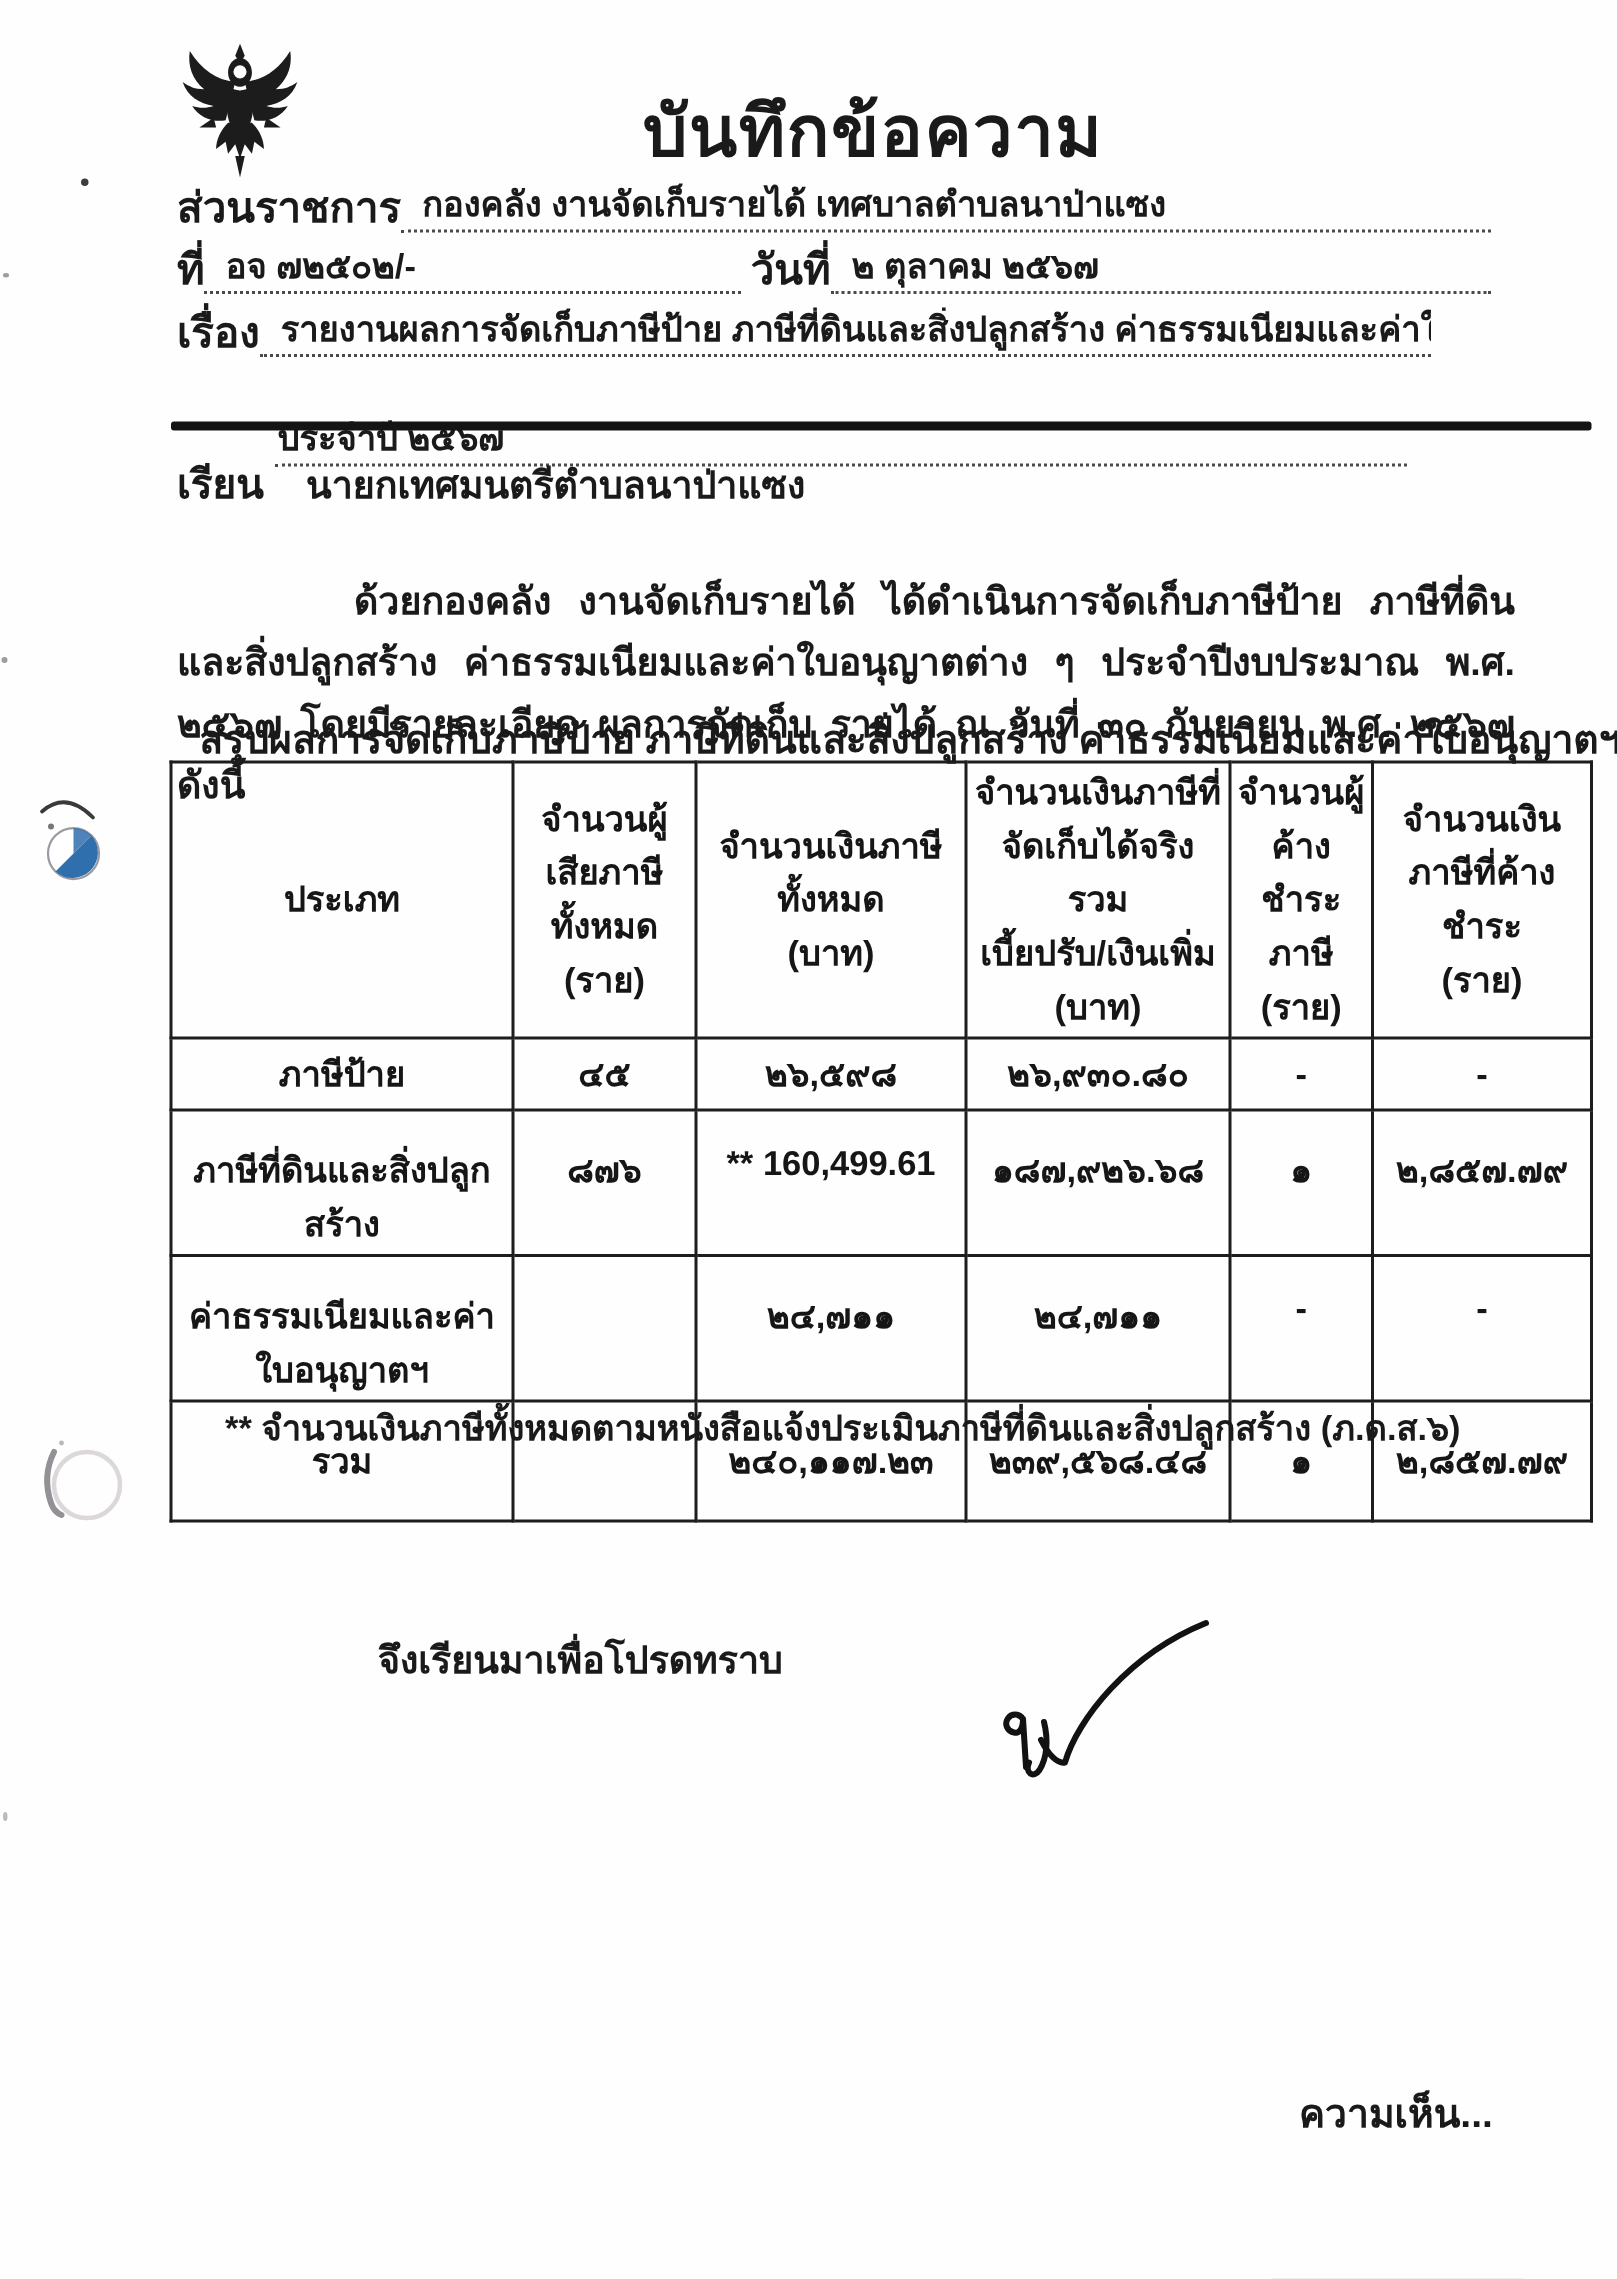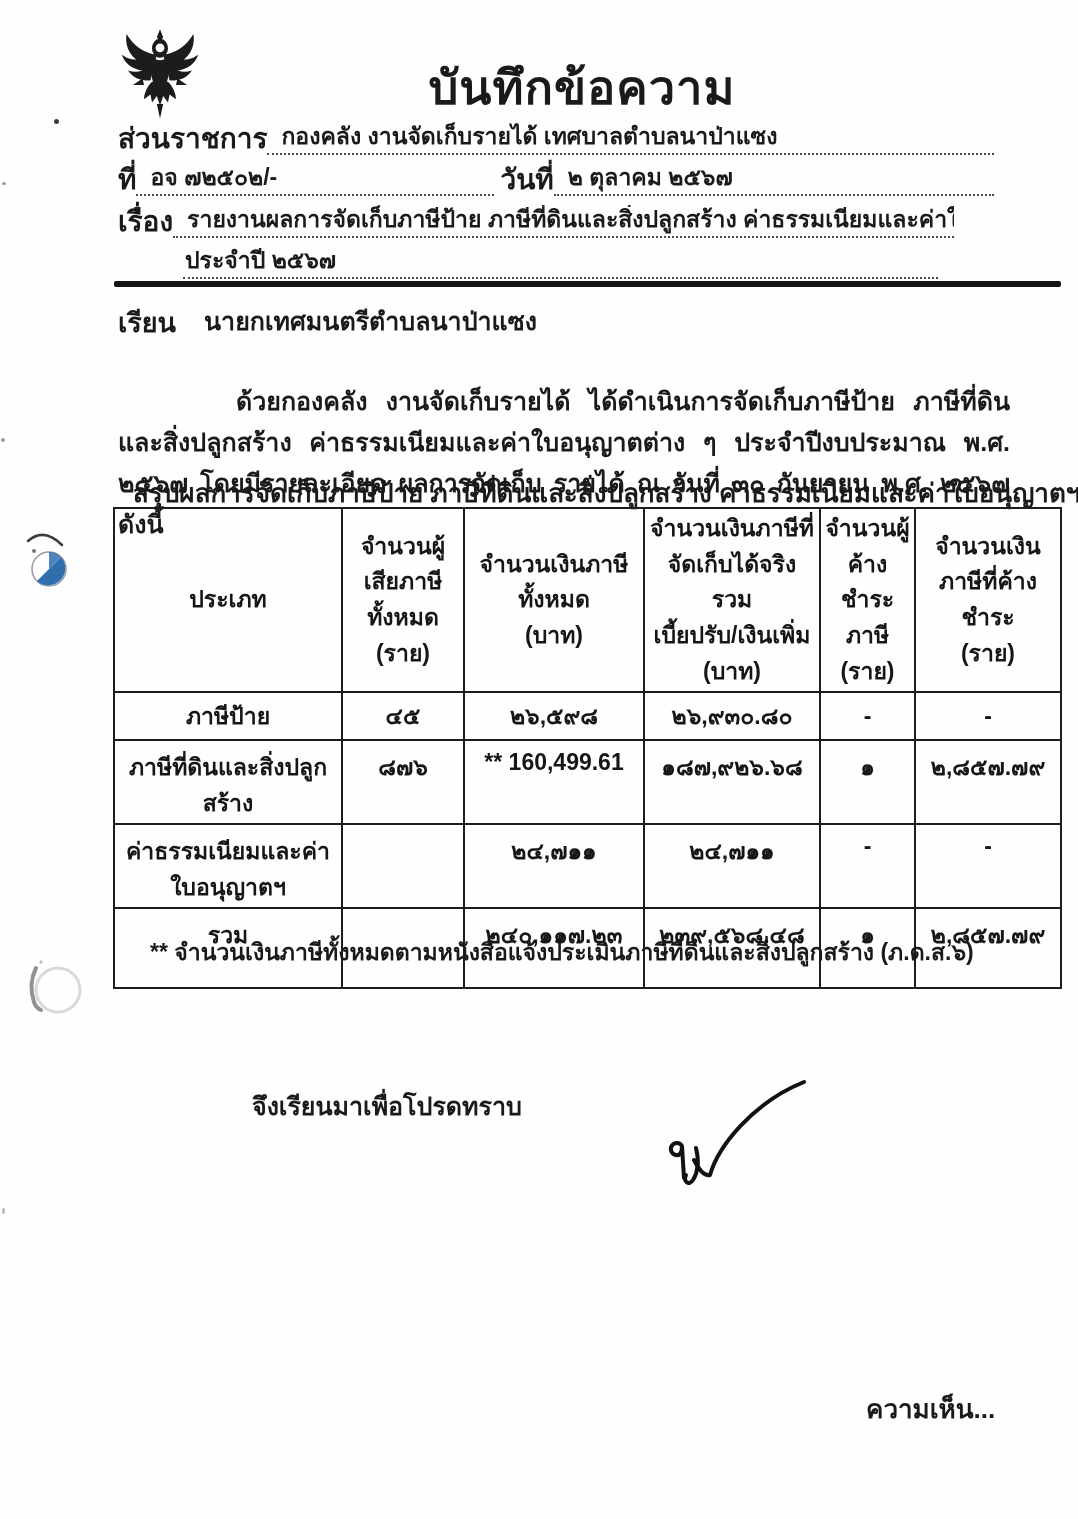--- a/index.html
+++ b/index.html
@@ -31,21 +31,21 @@
     line-height:1.25;
   }
   .line-agency { top:122px; left:118px; right:84px; }
   .line-no     { top:163px; left:118px; right:84px; }
   .line-no .no-value { flex:0 0 340px; }
   .line-no .date-label { margin-left:6px; }
   .line-subject  { top:205px; left:118px; right:124px; }
   .line-subject2 { top:246px; left:183px; right:140px; }
   .thick-rule { top:281px; left:114px; width:947px; height:6px; background:#141414; border-radius:2px; }
 
-  .line-to { top:301px; left:118px; display:flex; gap:28px; align-items:flex-start; }
+  .line-to { top:301px; left:118px; display:flex; gap:28px; align-items:center; }
   .to-label { font-weight:bold; font-size:27px; }
   .to-value { font-size:25px; font-weight:600; }
 
   .body-par {
     top:344px; left:118px; width:892px;
     font-size:25px; font-weight:700; line-height:41px;
     text-indent:118px; text-align:justify;margin-top:37px;
   }
 
   
@@ -54,21 +54,21 @@
     position:absolute; top:507px; left:113px;
     border-collapse:collapse; table-layout:fixed;
     font-size:23px; font-weight:600; color:#161616;
   }
   table.tax td, table.tax th { border:2.5px solid #1d1d1d; padding:2px 4px; }
   table.tax th {
     font-size:23px; font-weight:bold; text-align:center; vertical-align:middle;
     white-space:pre-line; line-height:1.55;
   }
   table.tax td { text-align:center; vertical-align:middle; }
-  tr.row-top td { vertical-align:top; padding-top:8px; }
+  tr.row-top td { vertical-align:top; padding-top:21px; }
   td.cat { text-align:left; padding-left:10px; padding-right:6px; }
   td.cat-center { text-align:center; font-weight:bold; }
   .footnote { top:934px; left:150px; font-size:23px; font-weight:bold; white-space:nowrap; }
 
   
   .closing { top:1086px; left:252px; font-size:25px; font-weight:600; }
   .sig-block { top:1184px; left:520px; width:370px; text-align:center; }
   .sig-name { font-size:26px; font-weight:bold; line-height:38px; }
   .sig-pos  { font-size:26px; font-weight:bold; line-height:38px; }
   .comment { top:1388px; left:866px; font-size:26px; font-weight:bold; }
@@ -106,21 +106,21 @@
     <span class="dotted no-value">อจ ๗๒๕๐๒/-</span>
     <span class="form-label date-label">วันที่</span>
     <span class="dotted">๒  ตุลาคม   ๒๕๖๗</span>
   </div>
 
   <div class="abs form-line line-subject">
     <span class="form-label">เรื่อง</span>
     <span class="dotted">รายงานผลการจัดเก็บภาษีป้าย ภาษีที่ดินและสิ่งปลูกสร้าง ค่าธรรมเนียมและค่าใบอนุญาตฯ</span>
   </div>
   <div class="abs form-line line-subject2">
-    <span class="dotted" style="padding-left:2px;">ประจำปี ๒๕๖๗</span>
+    <span class="dotted" style="padding-left:2px;margin-top:32px;">ประจำปี ๒๕๖๗</span>
   </div>
 
   <div class="abs thick-rule"></div>
 
   <div class="abs line-to">
     <span class="to-label">เรียน</span>
     <span class="to-value">นายกเทศมนตรีตำบลนาป่าแซง</span>
   </div>
 
   <div class="abs body-par">ด้วยกองคลัง งานจัดเก็บรายได้ ได้ดำเนินการจัดเก็บภาษีป้าย ภาษีที่ดินและสิ่งปลูกสร้าง ค่าธรรมเนียมและค่าใบอนุญาตต่าง ๆ ประจำปีงบประมาณ พ.ศ. ๒๕๖๗ โดยมีรายละเอียด ผลการจัดเก็บ รายได้ ณ วันที่ ๓๐ กันยายน พ.ศ. ๒๕๖๗ ดังนี้</div>

